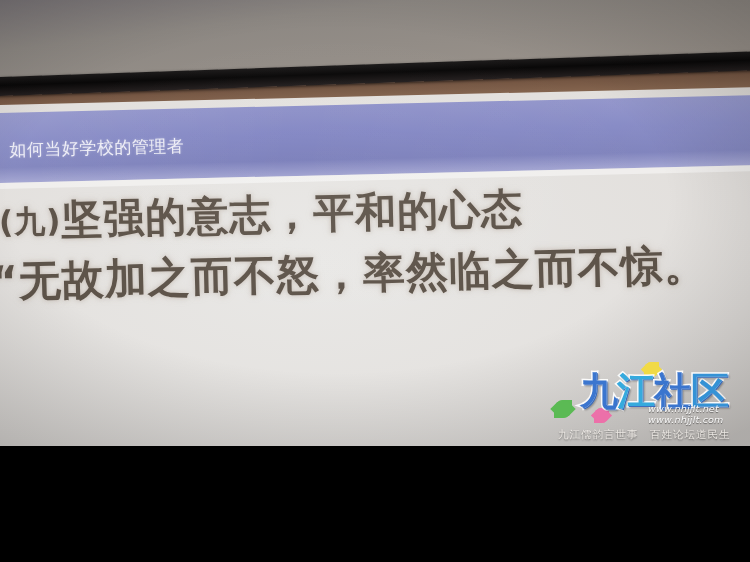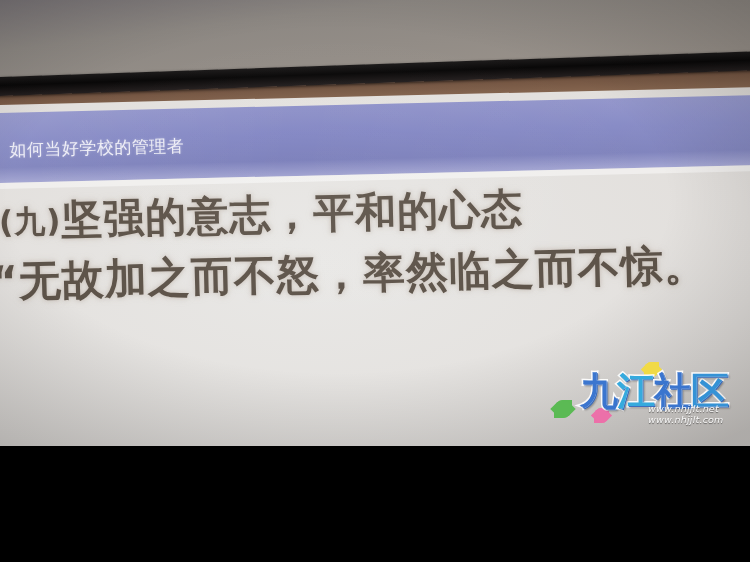--- a/index.html
+++ b/index.html
@@ -258,15 +258,16 @@
     <div class="flower fl-pink"></div>
     <div class="flower fl-yellow"></div>
 
     <div class="wm-main"><span class="c1">九</span><span class="c2">江</span><span class="c3">社</span><span class="c4">区</span></div>
 
     <div class="wm-urls">
       <div>www.nhjjlt.net</div>
       <div>www.nhjjlt.com</div>
     </div>
 
+    <div class="wm-tagline">九江儒韵言世事　百姓论坛道民生</div>
   </div>
 
 </div>
 
 </body></html>

